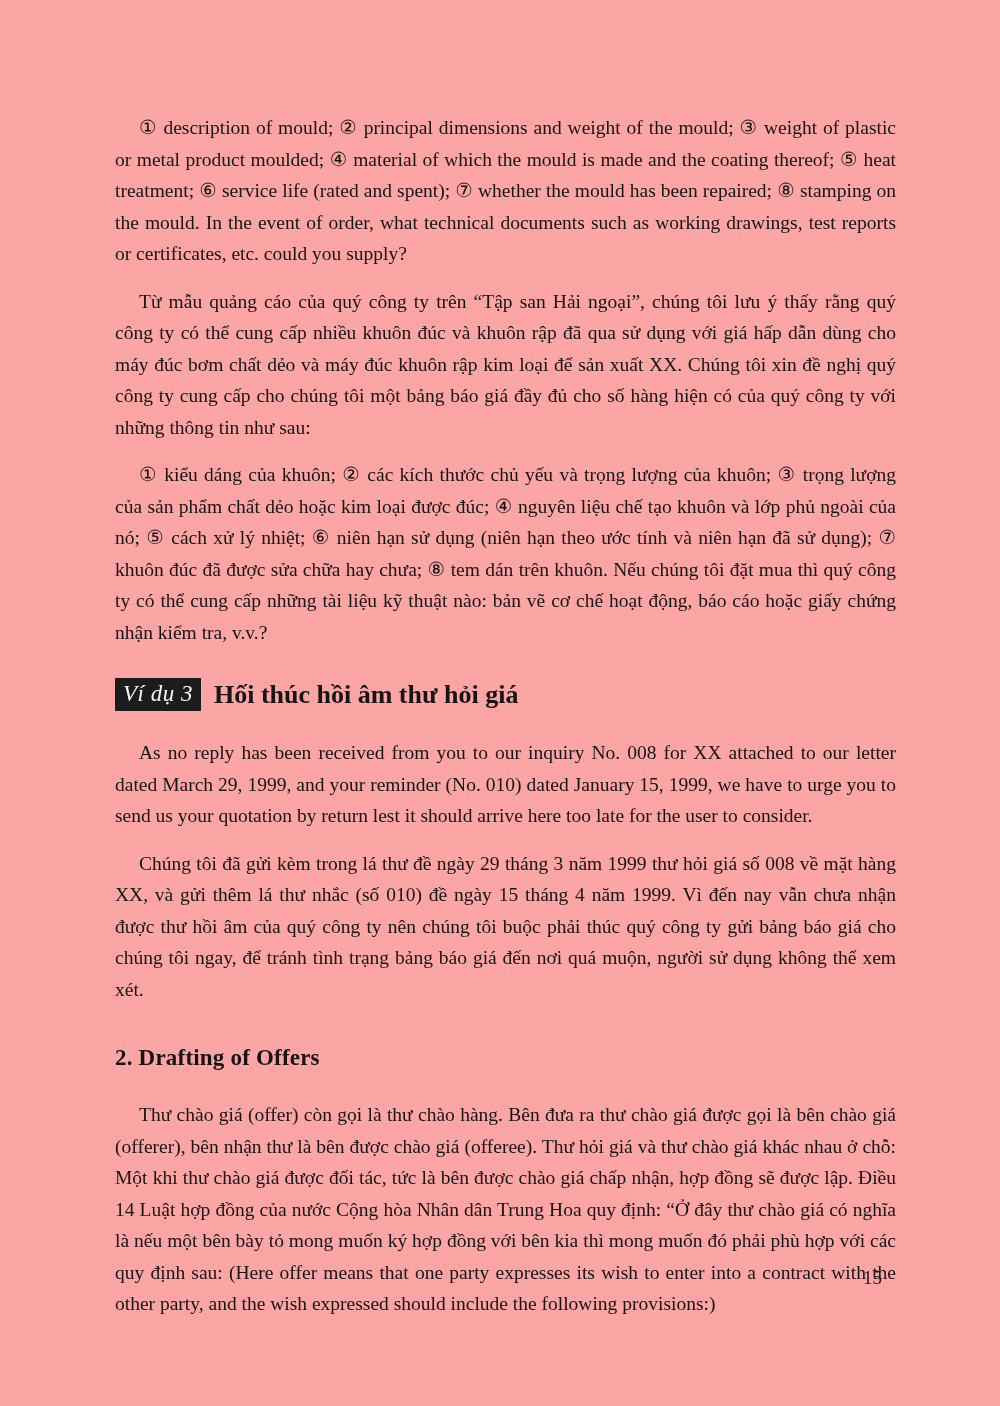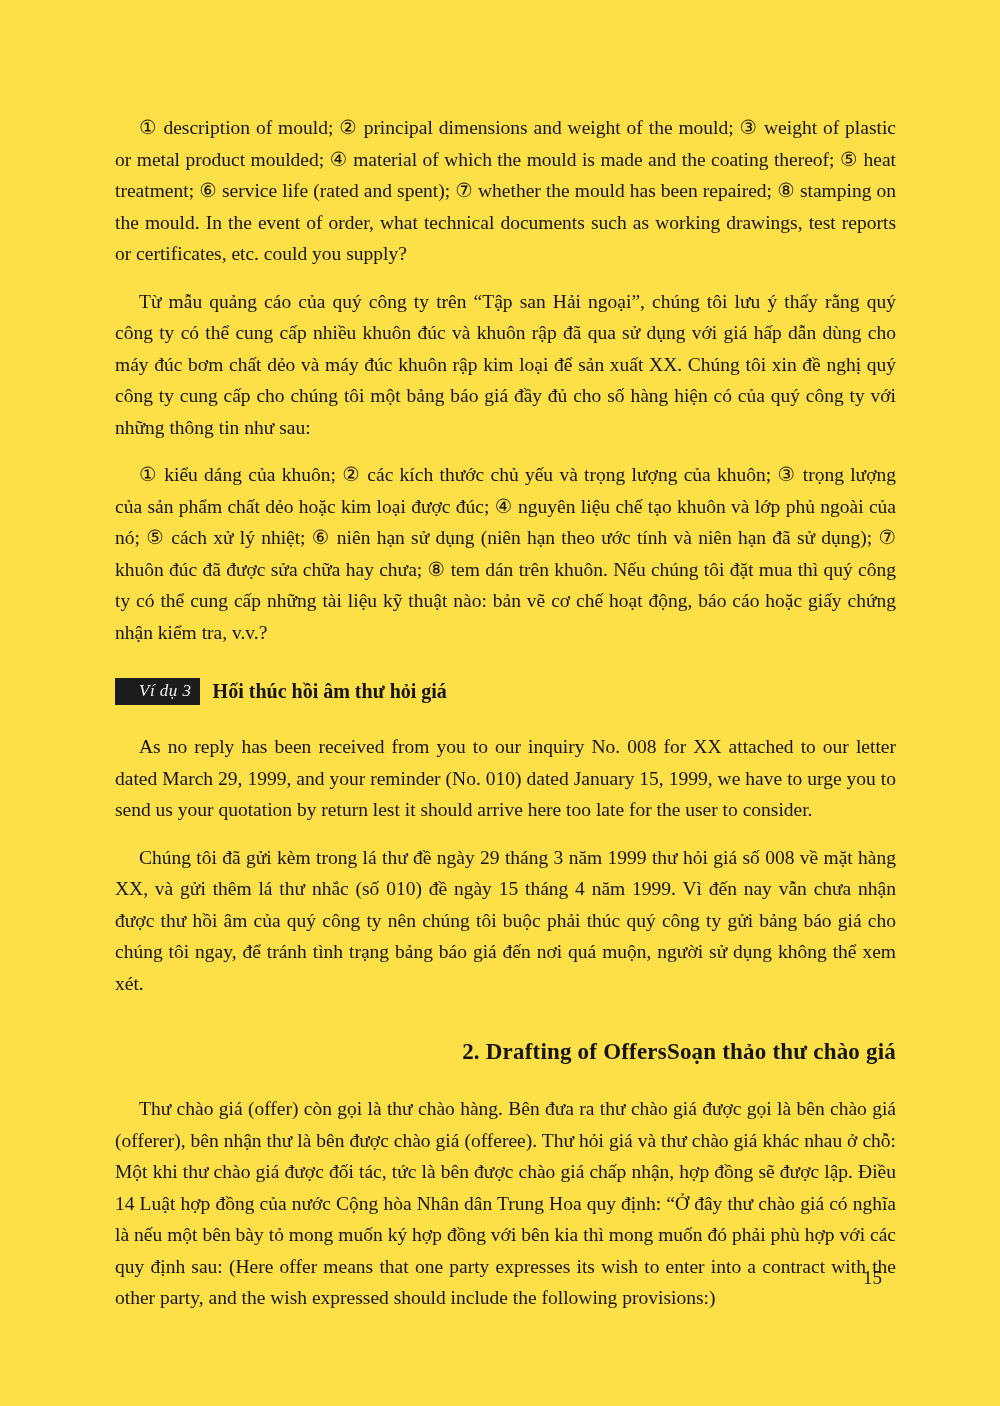--- a/index.html
+++ b/index.html
@@ -4,21 +4,21 @@
 <style>
   html, body {
     margin: 0;
     padding: 0;
     background: #e8e8e8;
   }
   .page {
     width: 1000px;
     height: 1406px;
     margin: 0 auto;
-    background: #fde047;
+    background: #fca5a5;
     position: relative;
     box-sizing: border-box;
     color: #151515;
     font-family: "Liberation Serif", serif;
     overflow: hidden;
   }
   .content {
     position: absolute;
     top: 112px;
     left: 115px;
@@ -37,33 +37,33 @@
     display: flex;
     align-items: center;
     gap: 13px;
     margin: 30px 0 26px 0;
   }
   .badge {
     display: inline-block;
     background: #1c1c1c;
     color: #f4f4f4;
     font-style: italic;
-    font-size: 17px;
+    font-size: 23px;
     line-height: 1;
-    padding: 4px 8px 6px 24px;
+    padding: 4px 8px 6px 8px;
     letter-spacing: 0.5px;
   }
   .example-title {
     margin: 0;
-    font-size: 20px;
+    font-size: 26px;
     font-weight: 700;
   }
   .section-heading {
     display: flex;
-    justify-content: flex-end;
+    justify-content: space-between;
     align-items: baseline;
     margin: 40px 0 28px 0;
   }
   .section-heading h2 {
     margin: 0;
     font-size: 23px;
     font-weight: 700;
     letter-spacing: 0.2px;
   }
   .page-number {
@@ -90,21 +90,20 @@
       <span class="badge">Ví dụ 3</span>
       <h3 class="example-title">Hối thúc hồi âm thư hỏi giá</h3>
     </div>
 
     <p class="body-para en">As no reply has been received from you to our inquiry No. 008 for XX attached to our letter dated March 29, 1999, and your reminder (No. 010) dated January 15, 1999, we have to urge you to send us your quotation by return lest it should arrive here too late for the user to consider.</p>
 
     <p class="body-para vi">Chúng tôi đã gửi kèm trong lá thư đề ngày 29 tháng 3 năm 1999 thư hỏi giá số 008 về mặt hàng XX, và gửi thêm lá thư nhắc (số 010) đề ngày 15 tháng 4 năm 1999. Vì đến nay vẫn chưa nhận được thư hồi âm của quý công ty nên chúng tôi buộc phải thúc quý công ty gửi bảng báo giá cho chúng tôi ngay, để tránh tình trạng bảng báo giá đến nơi quá muộn, người sử dụng không thể xem xét.</p>
 
     <div class="section-heading">
       <h2>2. Drafting of Offers</h2>
-      <h2>Soạn thảo thư chào giá</h2>
     </div>
 
     <p class="body-para">Thư chào giá (offer) còn gọi là thư chào hàng. Bên đưa ra thư chào giá được gọi là bên chào giá (offerer), bên nhận thư là bên được chào giá (offeree). Thư hỏi giá và thư chào giá khác nhau ở chỗ: Một khi thư chào giá được đối tác, tức là bên được chào giá chấp nhận, hợp đồng sẽ được lập. Điều 14 Luật hợp đồng của nước Cộng hòa Nhân dân Trung Hoa quy định: “Ở đây thư chào giá có nghĩa là nếu một bên bày tỏ mong muốn ký hợp đồng với bên kia thì mong muốn đó phải phù hợp với các quy định sau: (Here offer means that one party expresses its wish to enter into a contract with the other party, and the wish expressed should include the following provisions:)</p>
 
   </main>
 
   <div class="page-number">15</div>
 </div>
 
 </body></html>

